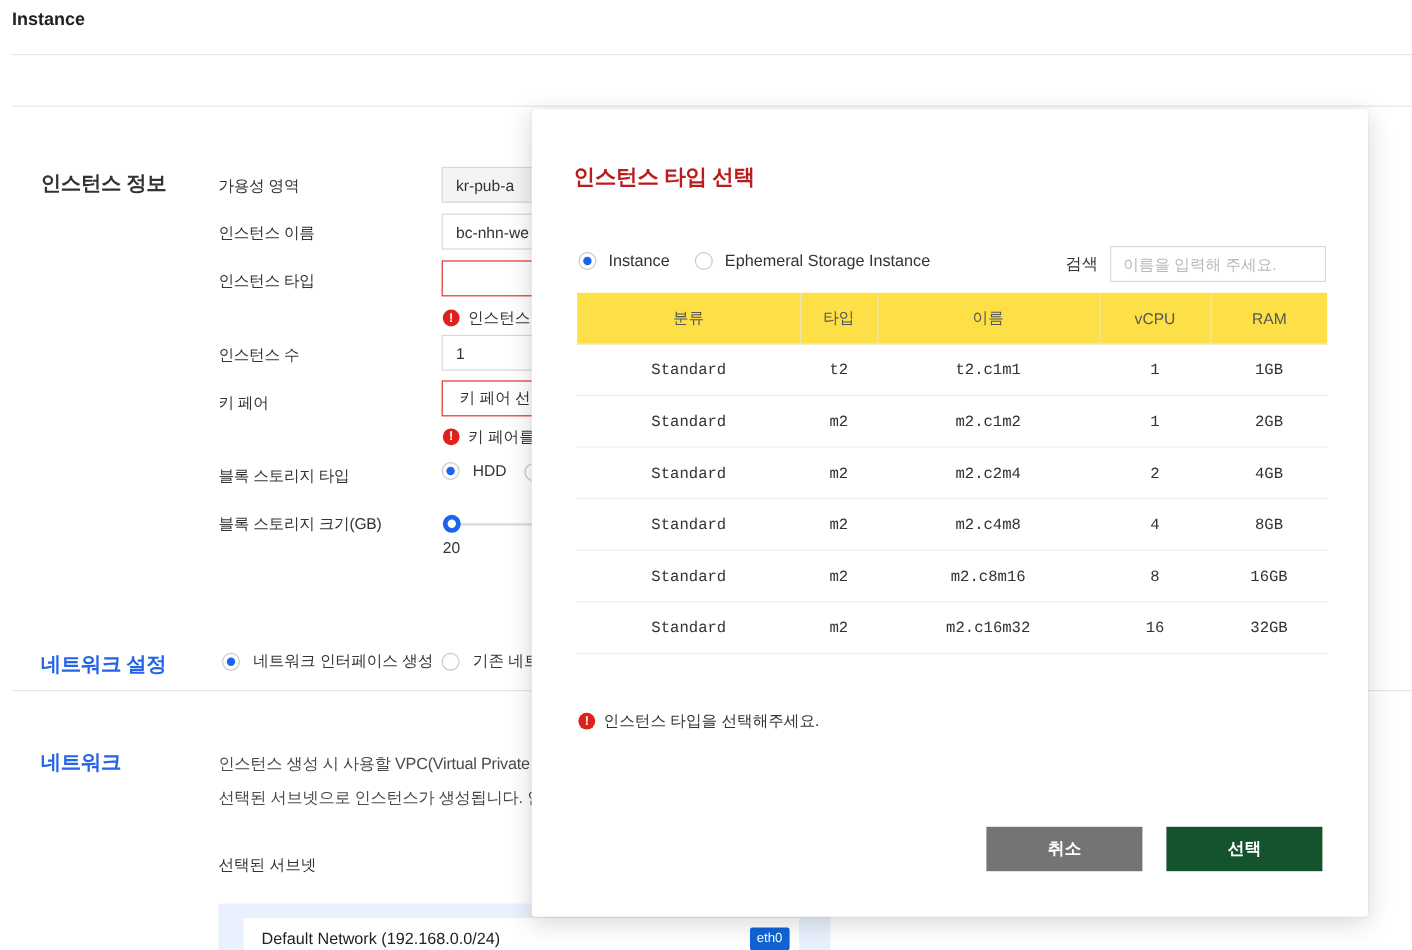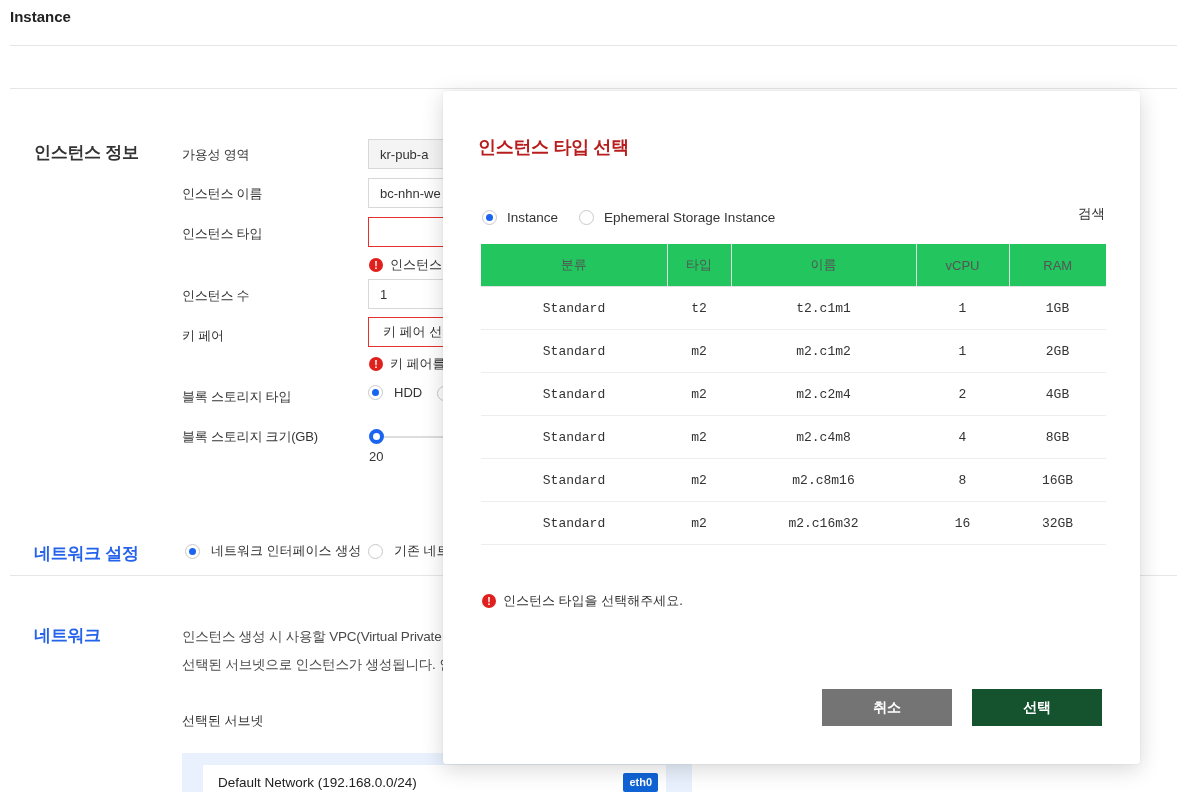--- a/index.html
+++ b/index.html
@@ -50,37 +50,37 @@
   .net-desc { position:absolute; left:182px; font-size:13.5px; color:#4a4a4a; letter-spacing:-0.2px; white-space:nowrap; }
   #net-desc-1 { top:628px; }
   #net-desc-2 { top:656px; }
   #subnet-label { position:absolute; left:182px; top:712px; font-size:13px; color:#333; }
 
   #subnet-box { position:absolute; left:182px; top:753px; width:510px; height:39px; background:#e8f1fd; }
   #subnet-card { position:absolute; left:203px; top:765px; width:463px; height:34px; background:#fff;
     display:flex; align-items:center; padding-left:15px; box-sizing:border-box;
     font-size:13.5px; color:#222; }
   .badge { margin-left:auto; margin-right:8px; background:#1063d5; color:#fff; font-size:11px;
-    font-weight:bold; padding:3px 6px; border-radius:2px; line-height:13px; }
+    font-weight:normal; padding:3px 6px; border-radius:2px; line-height:13px; }
 
   
   #modal { position:absolute; left:443px; top:91px; width:697px; height:673px; background:#fff;
     border-radius:3px; box-shadow:0 5px 22px rgba(0,0,0,.16), 0 0 2px rgba(0,0,0,.08); z-index:10; }
   #modal-title { position:absolute; left:35px; top:44px; font-size:18px; font-weight:bold; color:#b91c1c; letter-spacing:-0.3px; }
   #modal-radios { position:absolute; left:39px; top:119px; display:flex; align-items:center; font-size:13.5px; color:#333; }
   #modal-radios .rlabel { margin-left:10px; white-space:nowrap; }
   #modal-radios .radio.second { margin-left:21px; }
   #search-wrap { position:absolute; right:35px; top:114px; display:flex; align-items:center; gap:10px; font-size:13.5px; color:#333; }
   #search-input { width:180px; height:30px; box-sizing:border-box; border:1px solid #d9d9d9;
     font-size:13px; color:#333; padding:0 10px; font-family:inherit; outline:none; }
   #search-input::placeholder { color:#b8b8b8; }
 
   #type-table { position:absolute; left:38px; top:153px; }
   #type-table table { border-collapse:collapse; table-layout:fixed; width:625px; }
-  #type-table th { height:40px; background:#22c55e; font-weight:normal; font-size:13px; color:#555;
+  #type-table th { height:40px; background:#fde047; font-weight:normal; font-size:13px; color:#555;
     border-bottom:1px solid #e3e3e3; }
   #type-table th + th { border-left:1px solid #e0e0e0; }
   #type-table td { height:40px; text-align:center; font-size:13px; color:#333; border-bottom:1px solid #ededed;font-family:Liberation Mono, monospace; }
   #type-table tbody tr { cursor:pointer; }
 
   #modal-err { top:501px; left:39px; }
   #modal-btns { position:absolute; right:38px; top:598px; display:flex; gap:20px; }
   .btn { width:130px; height:37px; border:none; font-size:14px; font-weight:bold; color:#fff;
     font-family:inherit; cursor:pointer; letter-spacing:-0.2px; }
   #btn-cancel { background:#747474; }
@@ -159,20 +159,21 @@
 
     <div id="modal-radios">
       <span class="radio on"></span>
       <span class="rlabel">Instance</span>
       <span class="radio second"></span>
       <span class="rlabel">Ephemeral Storage Instance</span>
     </div>
 
     <div id="search-wrap">
       <span>검색</span>
+      <input id="search-input" placeholder="이름을 입력해 주세요." style="">
     </div>
 
     <div id="type-table">
       <table>
         <colgroup>
           <col style="width:186px">
             <col style="width:64px">
             <col style="width:185px">
             <col style="width:93px">
             <col style="width:97px">

